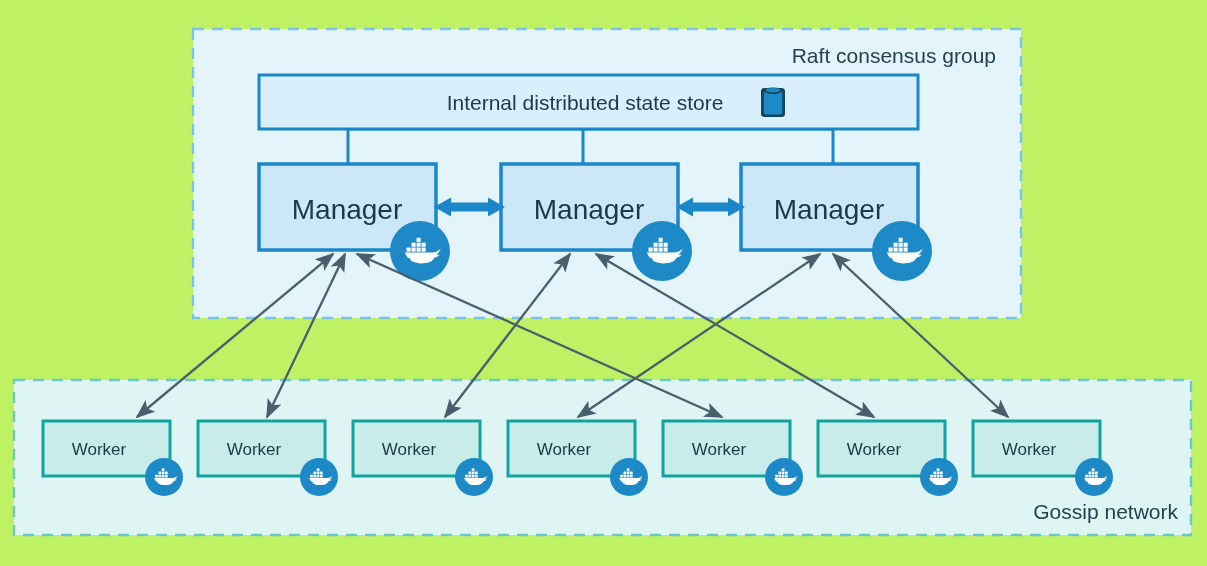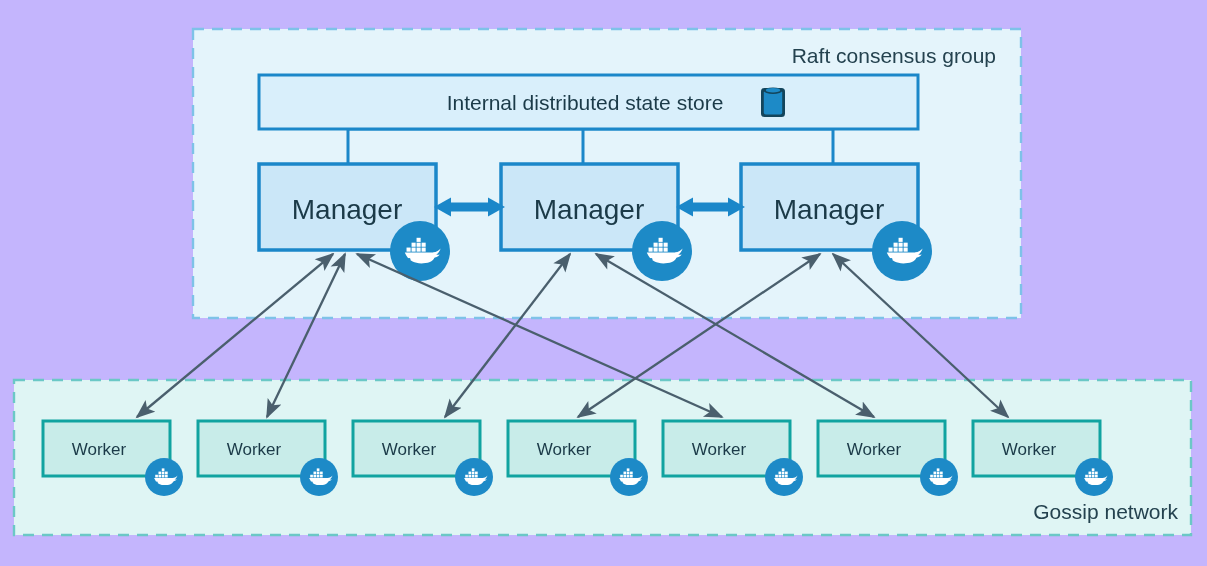--- a/index.html
+++ b/index.html
@@ -1,17 +1,17 @@
 <!DOCTYPE html>
 <html><head>
 <meta charset="utf-8">
 <style>
   html,body{margin:0;padding:0;background:#ffffff;}
   body{width:1207px;height:566px;overflow:hidden;font-family:"Liberation Sans",sans-serif;}
-  #stage{position:relative;width:1207px;height:566px;background:#c4b5fd;}
+  #stage{position:relative;width:1207px;height:566px;background:#bef264;}
   svg{display:block;}
   .lbl{font-family:"Liberation Sans",sans-serif;fill:#1f3d4d;}
   .grp-label{font-size:21px;fill:#24424f;}
   .store-label{font-size:21px;fill:#1b3a48;}
   .mgr-label{font-size:28px;fill:#1b3a48;}
   .wrk-label{font-size:17px;fill:#1b3a48;}
 </style>
 </head>
 <body>
 

